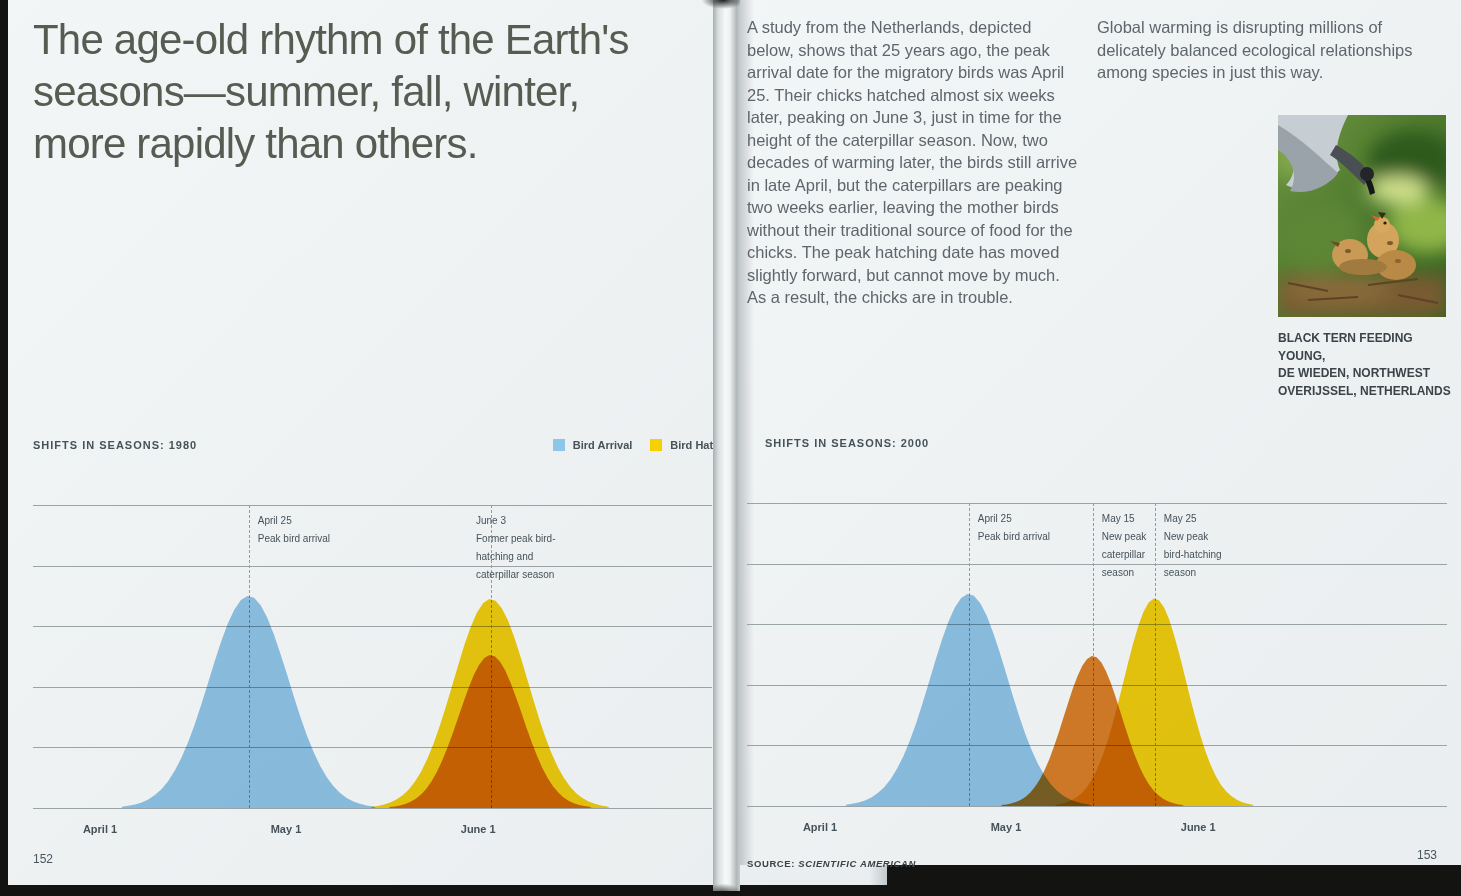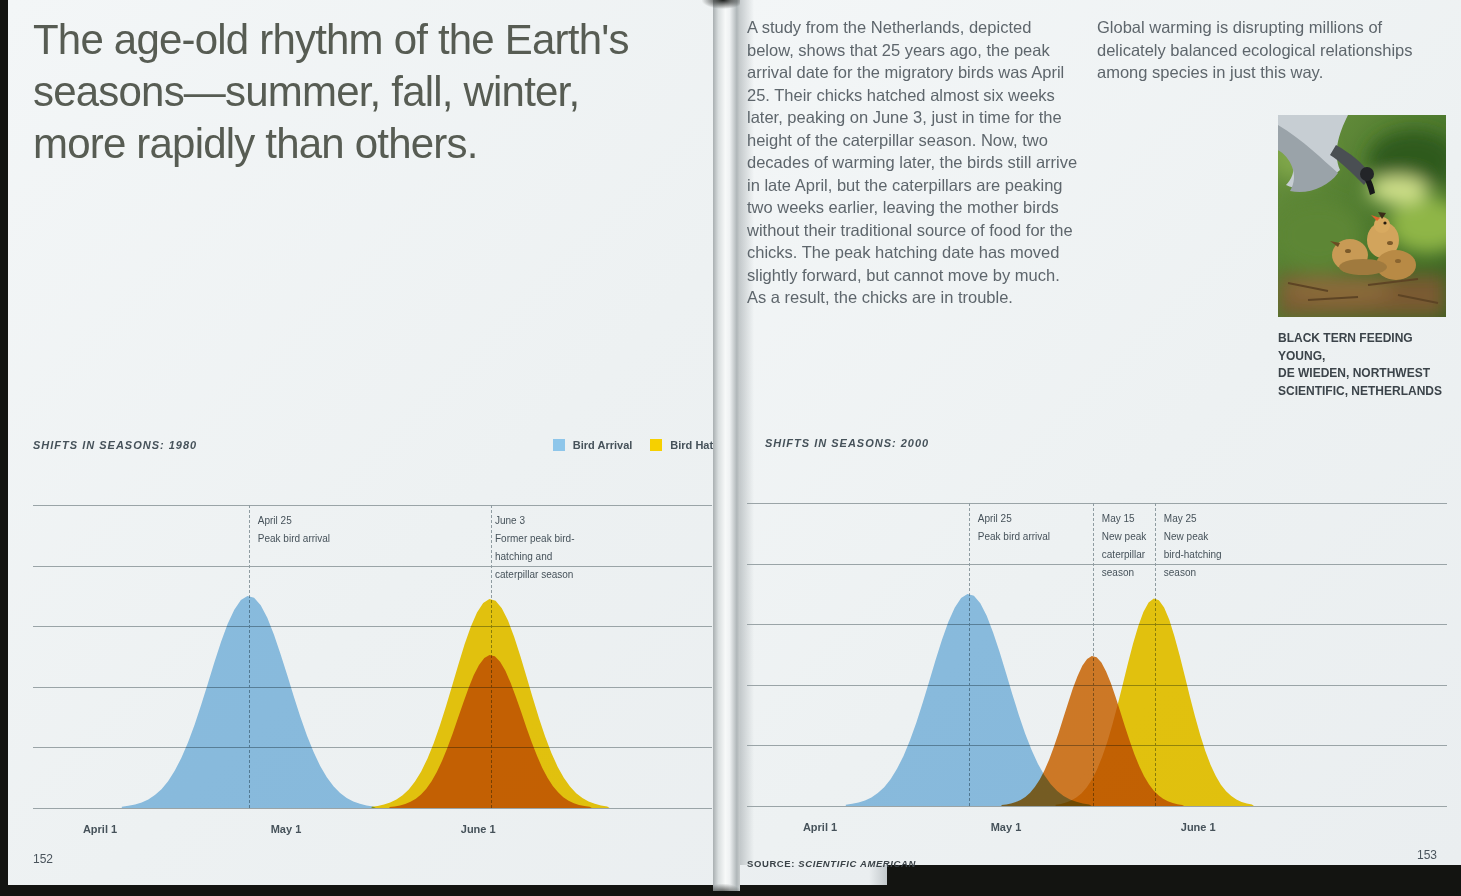--- a/index.html
+++ b/index.html
@@ -15,21 +15,21 @@
   .spine{position:absolute;left:713px;top:0;width:27px;height:891px;
       background:linear-gradient(to right,#a9afb1 0%,#d9dedf 20%,#f7f9f9 46%,#eef1f2 62%,#b0b7b9 88%,#c8cdce 100%);}
   .spine-top{position:absolute;left:699px;top:0;width:48px;height:12px;
       background:radial-gradient(ellipse 60% 100% at 50% 0,rgba(16,18,16,.95),rgba(16,18,16,0) 75%);}
   .spine-bottom{position:absolute;left:701px;top:880px;width:44px;height:14px;
       background:radial-gradient(ellipse 60% 100% at 50% 100%,rgba(16,18,16,.85),rgba(16,18,16,0) 75%);}
 
   .headline{position:absolute;left:25px;top:14px;width:672px;
       font-size:42px;line-height:52px;letter-spacing:-0.8px;color:#575c53;}
   .chart-title{position:absolute;left:25px;top:439px;font-size:11px;font-weight:bold;
-      letter-spacing:1px;color:#46525a;white-space:nowrap;font-style:italic;}
+      letter-spacing:1px;color:#46525a;white-space:nowrap;}
   .legend{position:absolute;right:2px;top:439px;display:flex;align-items:center;}
   .lg-item{display:flex;align-items:center;gap:8px;margin-left:18px;}
   .lg-sq{width:12px;height:12px;display:inline-block;}
   .lg-lb{font-size:11px;font-weight:bold;color:#46525a;white-space:nowrap;}
 
   .gridline{position:absolute;height:1px;background:#9aa4a7;}
   .dashline{position:absolute;width:0;border-left:1px dashed #8f9ca1;}
   .anno{position:absolute;font-size:10px;font-weight:normal;color:#46525a;
       line-height:18px;white-space:nowrap;}
   .tick{position:absolute;transform:translateX(-50%);font-size:11px;font-weight:bold;
@@ -89,21 +89,21 @@
         <div class="dashline" style="left: 482.6px; top: 505px; height: 303px;"></div>
         <svg class="curves" width="679" height="304" viewBox="0 0 679 304" style="left: 25px; top: 505px;">
           <path d="M88.8 303.0 L88.8 301.73 L95.4 300.87 L102.1 299.52 L108.7 297.46 L115.3 294.43 L121.9 290.11 L128.5 284.14 L135.1 276.16 L141.7 265.85 L148.3 253.00 L155.0 237.54 L161.6 219.64 L168.2 199.76 L174.8 178.64 L181.4 157.31 L188.0 136.99 L194.6 119.02 L201.3 104.69 L207.9 95.10 L214.5 91.02 L221.1 92.78 L227.7 100.23 L234.3 112.78 L240.9 129.44 L247.5 148.98 L254.2 170.07 L260.8 191.41 L267.4 211.89 L274.0 230.65 L280.6 247.12 L287.2 261.03 L293.8 272.33 L300.5 281.21 L307.1 287.94 L313.7 292.88 L320.3 296.38 L326.9 298.79 L333.5 300.40 L340.1 301.43 L342.8 303.0 Z" fill="#92c5e8"></path>
           <path d="M338.6 303.0 L338.6 301.75 L344.8 300.90 L351.0 299.57 L357.2 297.54 L363.4 294.55 L369.6 290.29 L375.8 284.41 L382.0 276.54 L388.2 266.39 L394.4 253.71 L400.6 238.47 L406.8 220.83 L413.0 201.23 L419.2 180.42 L425.4 159.39 L431.6 139.36 L437.8 121.65 L444.0 107.52 L450.2 98.07 L456.4 94.05 L462.6 95.78 L468.8 103.13 L475.0 115.50 L481.2 131.92 L487.4 151.18 L493.6 171.97 L499.8 193.00 L506.0 213.19 L512.2 231.68 L518.4 247.92 L524.6 261.63 L530.8 272.77 L537.0 281.52 L543.2 288.15 L549.4 293.02 L555.6 296.48 L561.8 298.85 L568.0 300.43 L574.2 301.46 L576.6 303.0 Z" fill="#f3cd0e"></path>
           <path d="M356.4 303.0 L356.4 302.09 L361.7 301.46 L367.0 300.49 L372.2 299.00 L377.5 296.82 L382.8 293.70 L388.0 289.39 L393.3 283.64 L398.6 276.20 L403.8 266.93 L409.1 255.77 L414.4 242.86 L419.7 228.52 L424.9 213.28 L430.2 197.89 L435.5 183.23 L440.7 170.27 L446.0 159.93 L451.3 153.01 L456.5 150.07 L461.8 151.34 L467.1 156.72 L472.4 165.77 L477.6 177.79 L482.9 191.89 L488.2 207.10 L493.4 222.50 L498.7 237.27 L504.0 250.81 L509.2 262.69 L514.5 272.72 L519.8 280.88 L525.1 287.28 L530.3 292.14 L535.6 295.70 L540.9 298.23 L546.1 299.96 L551.4 301.12 L556.7 301.87 L558.8 303.0 Z" fill="#dd7f28"></path>
         </svg>
         <div class="anno" style="left: 249.8px; top: 512px;">
           <div>April 25</div>
           <div>Peak bird arrival</div>
         </div>
-        <div class="anno" style="left: 487px; top: 512px;">
+        <div class="anno" style="left: 468px; top: 512px;">
           <div>June 3</div>
           <div>Former peak bird-</div>
           <div>hatching and</div>
           <div>caterpillar season</div>
         </div>
         <div class="tick" style="left: 92px; top: 823px;">April 1</div>
         <div class="tick" style="left: 278px; top: 823px;">May 1</div>
         <div class="tick" style="left: 470.2px; top: 823px;">June 1</div>
       </div>
 
@@ -165,21 +165,21 @@
         <line x1="10" y1="168" x2="50" y2="176"></line>
           <line x1="90" y1="170" x2="140" y2="164"></line>
         <line x1="30" y1="185" x2="80" y2="182"></line>
           <line x1="120" y1="180" x2="160" y2="188"></line>
       </g>
     </svg>
 
     <div class="caption">
         <div>BLACK TERN FEEDING YOUNG,</div>
         <div>DE WIEDEN, NORTHWEST</div>
-        <div>SCIENTIFIC, NETHERLANDS</div>
+        <div>OVERIJSSEL, NETHERLANDS</div>
       </div>
 
     <div class="chart-title" style="top:437px;">SHIFTS IN SEASONS: 2000</div>
 
     <div class="chart">
         <div class="gridline" style="left: 7px; width: 700px; top: 503px;"></div>
         <div class="gridline" style="left: 7px; width: 700px; top: 563.6px;"></div>
         <div class="gridline" style="left: 7px; width: 700px; top: 624.2px;"></div>
         <div class="gridline" style="left: 7px; width: 700px; top: 684.8px;"></div>
         <div class="gridline" style="left: 7px; width: 700px; top: 745.4px;"></div>

